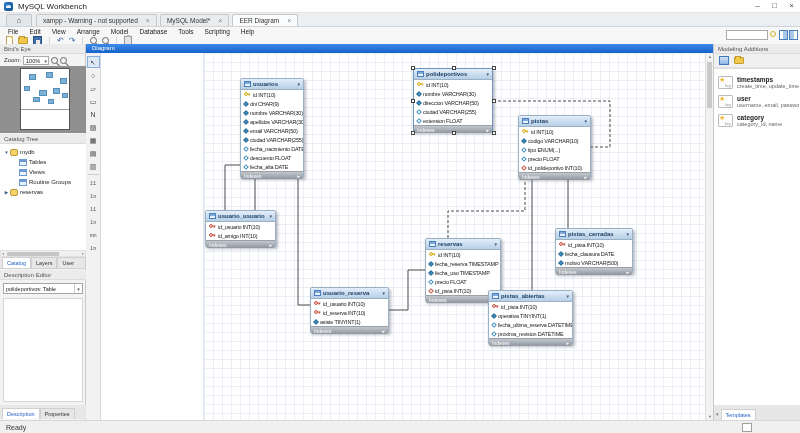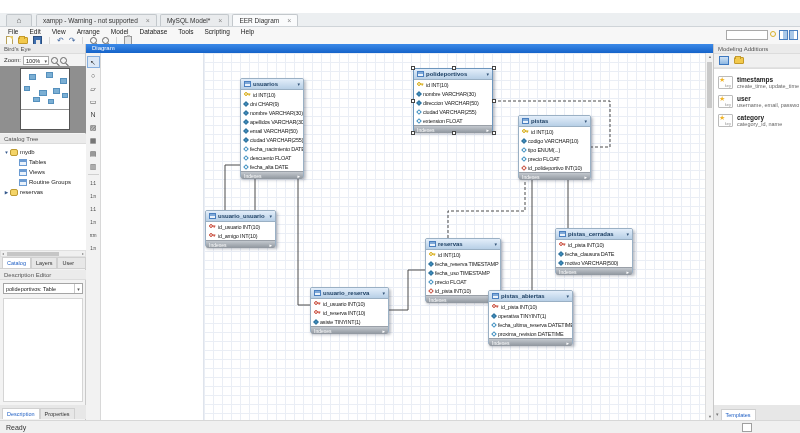--- a/index.html
+++ b/index.html
@@ -126,20 +126,29 @@
   .statusbar { position:absolute; left:0; top:420px; width:800px; height:13px; background:#f0f0f0; border-top:1px solid #d7d7d7; display:flex; align-items:center; }
   .status-text { font-size:7px; color:#333; margin-left:6px; }
   .status-grid-icon { position:absolute; right:48px; top:2px; width:10px; height:9px; border:1px solid #a0a0a0; background:
     linear-gradient(#fff,#fff) , repeating-linear-gradient(to right,#c9c9c9 0 1px,transparent 1px 3px); }
 </style>
 </head>
 <body>
 
 <div class="app">
 
+  <div class="titlebar">
+    <span class="app-icon"></span>
+    <span class="title-text">MySQL Workbench</span>
+    <span class="win-controls">
+      <span class="win-btn">–</span>
+      <span class="win-btn">□</span>
+      <span class="win-btn">×</span>
+    </span>
+  </div>
 
   <div class="tabsrow">
     <span class="hometab">⌂</span>
     <span id="doc-tabs" style="display:flex;align-items:flex-end;">
         <span class="doc-tab">
           <span class="t-label">xampp - Warning - not supported</span>
           <span class="t-close">×</span>
         </span>
         <span class="doc-tab">
           <span class="t-label">MySQL Model*</span>

